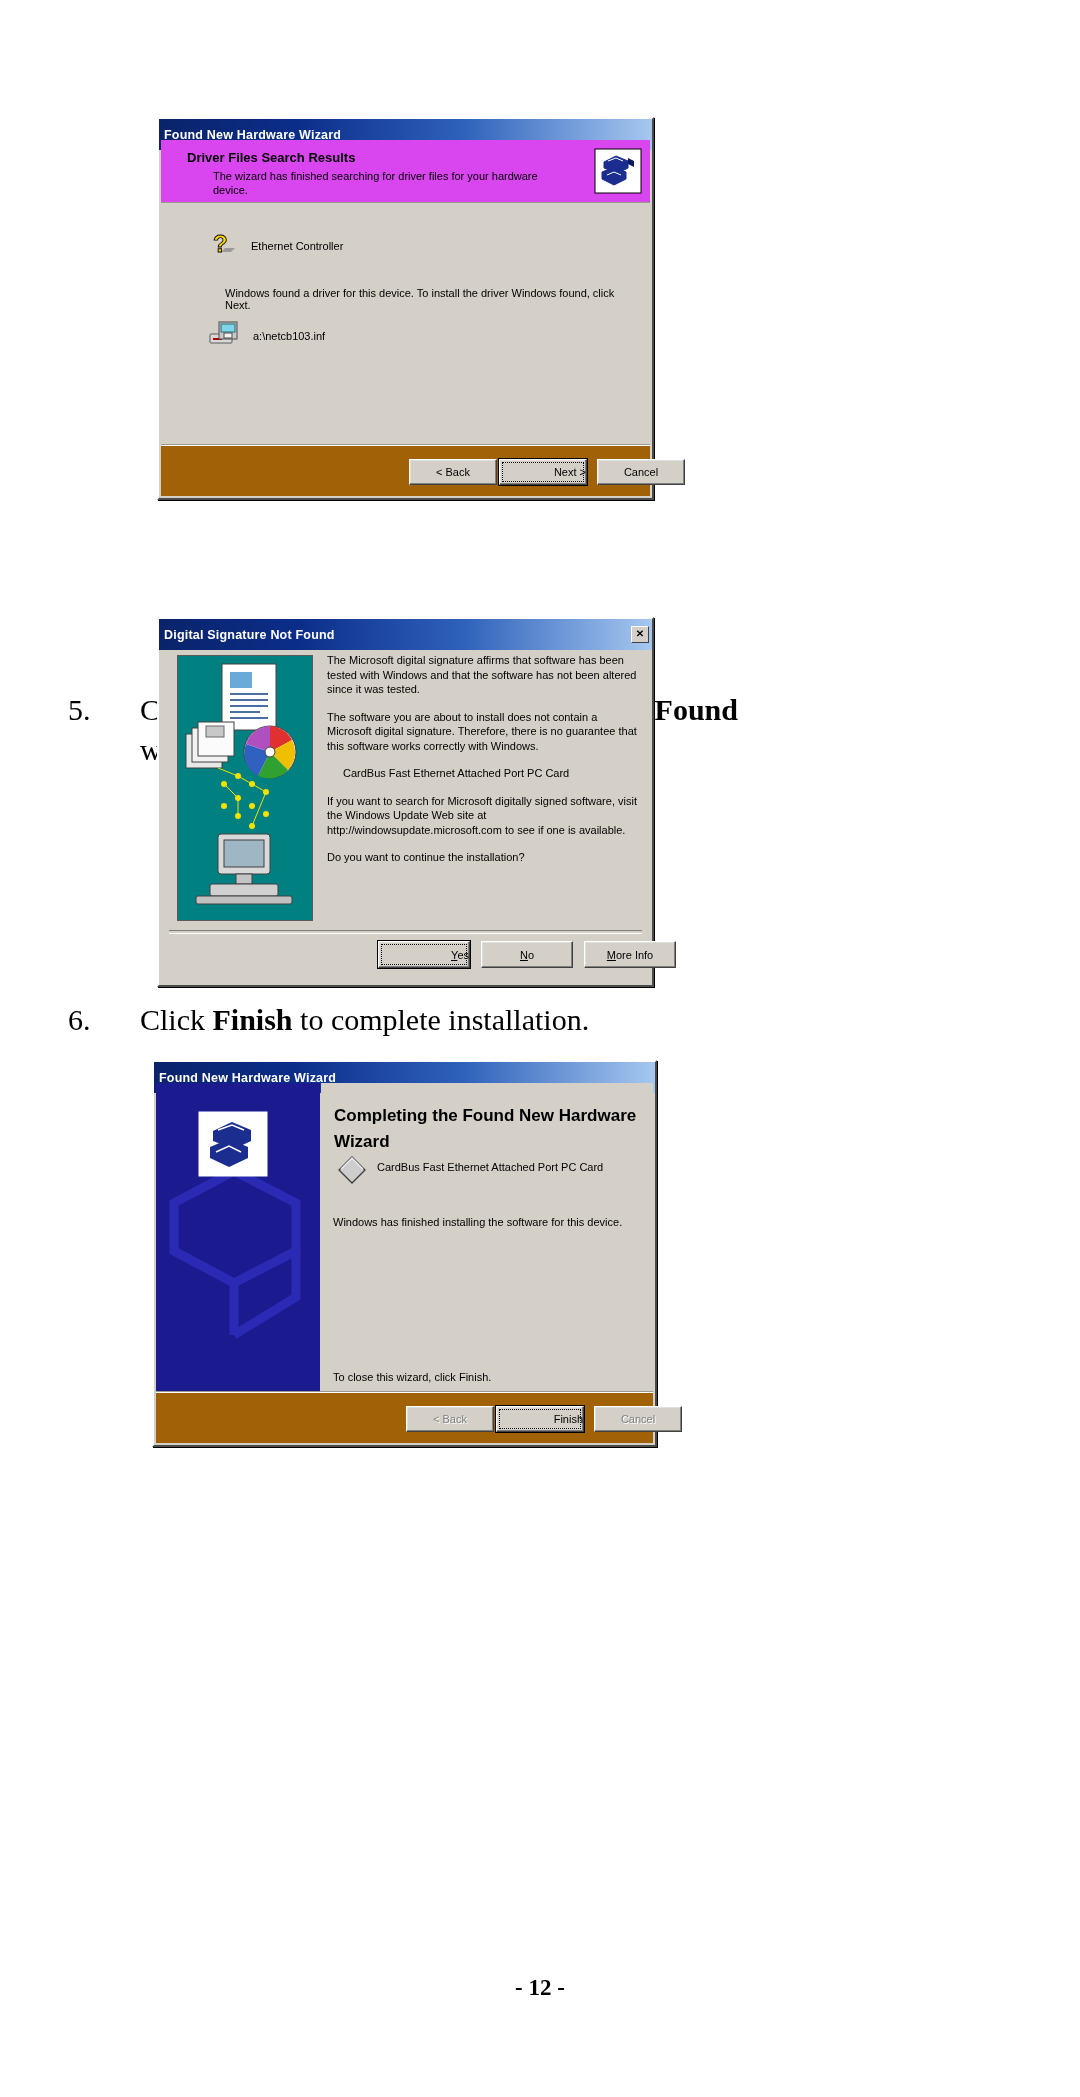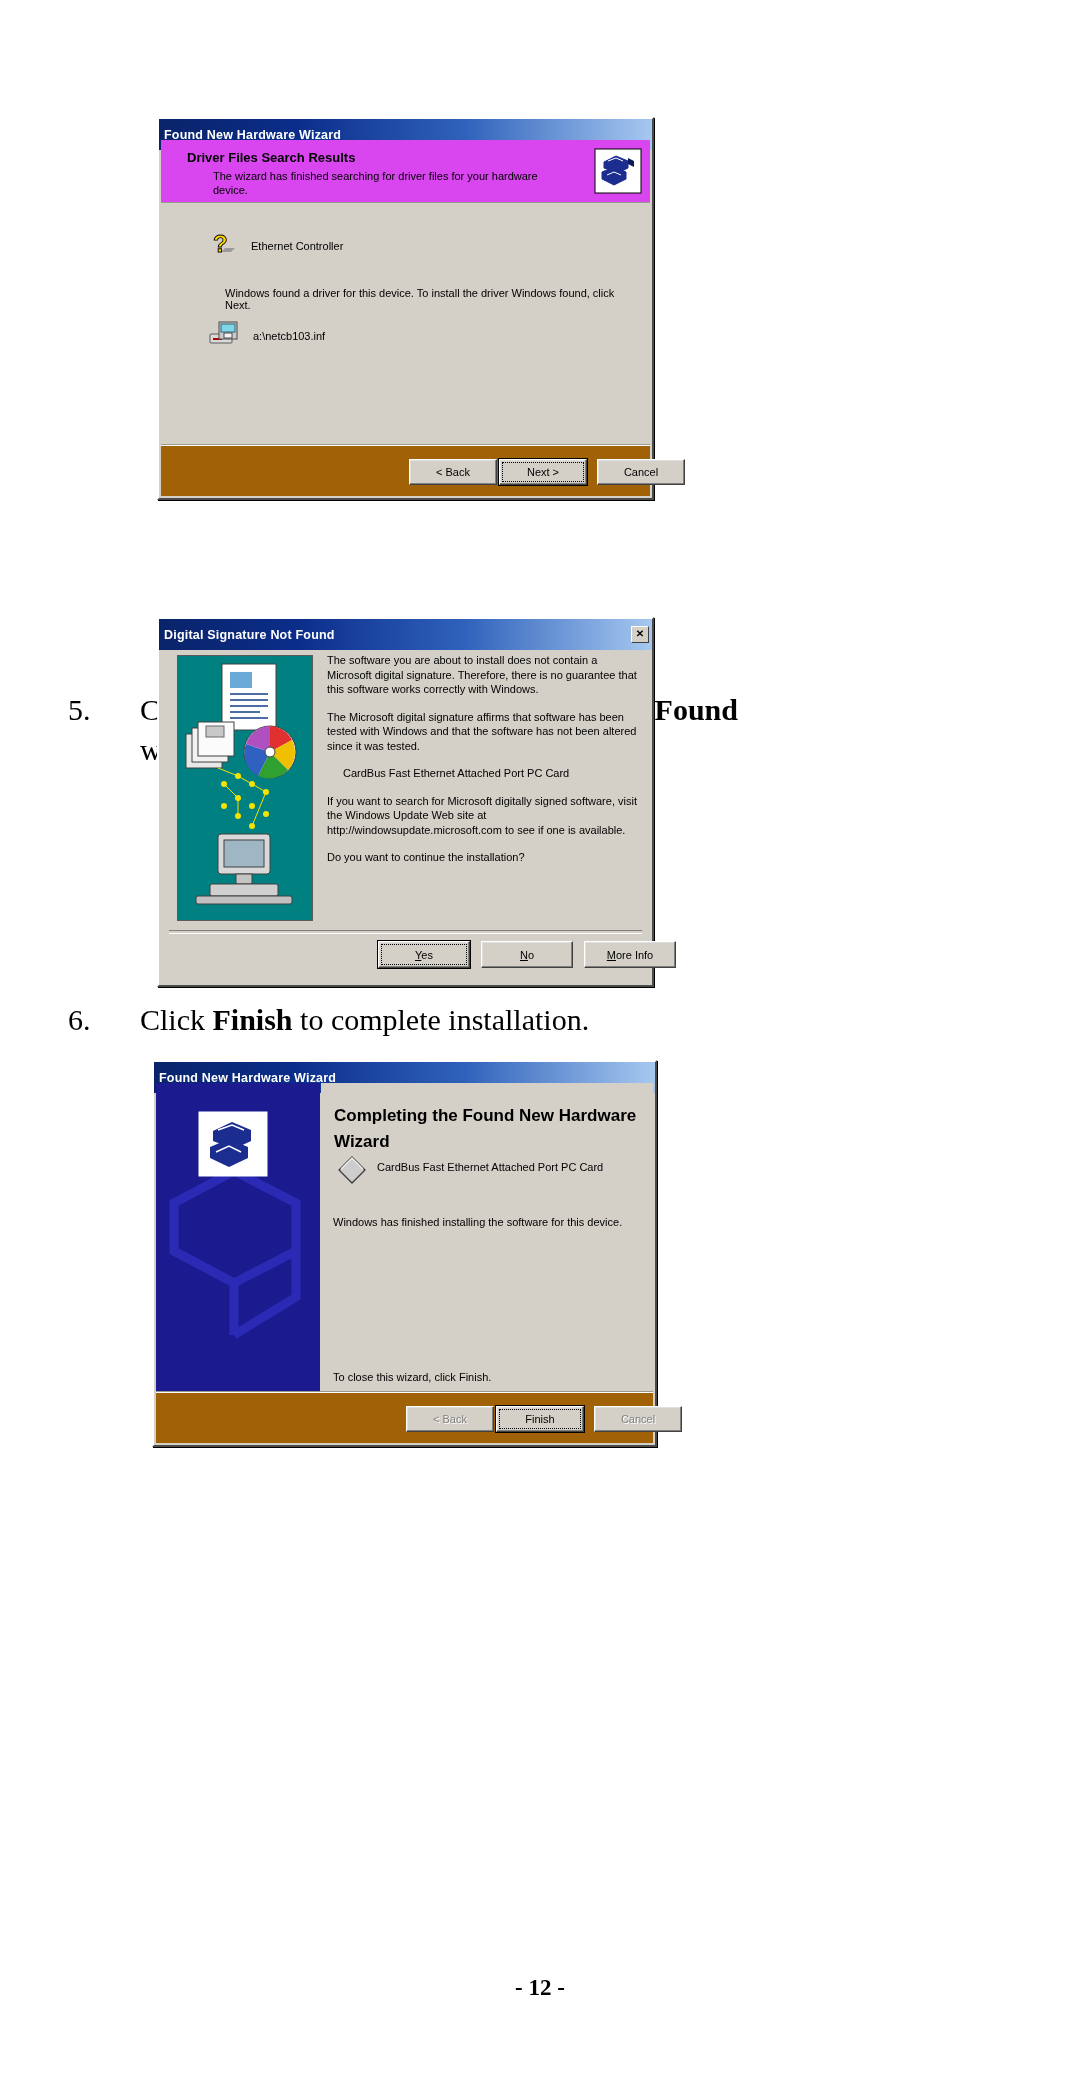--- a/index.html
+++ b/index.html
@@ -40,21 +40,21 @@
   .btn{
     background:#d4d0c8;
     border-top:1px solid #ffffff;border-left:1px solid #ffffff;
     border-right:1px solid #404040;border-bottom:1px solid #404040;
     box-shadow:inset -1px -1px 0 #808080, inset 1px 1px 0 #dfdfdf;
     font-size:11px;color:#000;
     display:flex;align-items:center;justify-content:center;
     font-family:"Liberation Sans",sans-serif;
     position:relative;
   }
-  .btn.default{ outline:1px solid #000; }
+  .btn.default{ outline:1px solid #000;justify-content:flex-end; }
   .btn.default .inner{
     position:absolute;left:2px;right:2px;top:2px;bottom:2px;
     border:1px dotted #000;
   }
   .btn.disabled{ color:#808080; text-shadow:1px 1px 0 #ffffff; }
   .btn u{text-decoration:underline;}
 
   
   #wiz1{ left:157px; top:117px; width:493px; height:379px; }
   .wiz-head{
@@ -288,22 +288,22 @@
 
       <rect x="40" y="178" width="52" height="40" rx="3" fill="#d9d9d9" stroke="#404040"></rect>
       <rect x="46" y="184" width="40" height="27" fill="#9fb6c4" stroke="#404040"></rect>
       <rect x="58" y="218" width="16" height="10" fill="#c4c4c4" stroke="#404040"></rect>
       <rect x="32" y="228" width="68" height="12" rx="2" fill="#d0d0d0" stroke="#404040"></rect>
       <rect x="18" y="240" width="96" height="8" rx="2" fill="#c0c0c0" stroke="#404040"></rect>
     </svg>
   </div>
 
   <div class="dsnf-text">
+    <p>The Microsoft digital signature affirms that software has been tested with Windows and that the software has not been altered since it was tested.</p>
     <p>The software you are about to install does not contain a Microsoft digital signature. Therefore,  there is no guarantee that this software works correctly with Windows.</p>
-    <p>The Microsoft digital signature affirms that software has been tested with Windows and that the software has not been altered since it was tested.</p>
     <p class="device">CardBus Fast Ethernet Attached Port PC Card</p>
     <p>If you want to search for Microsoft digitally signed software, visit the Windows Update Web site at http://windowsupdate.microsoft.com to see if one is available.</p>
     <p>Do you want to continue the installation?</p>
   </div>
 
   <div class="dsnf-sep"></div>
 
   <div class="btn default" style="position:absolute;left:219px;top:322px;width:90px;height:25px;">
     <span class="inner"></span>
     <span><u>Y</u>es</span>

